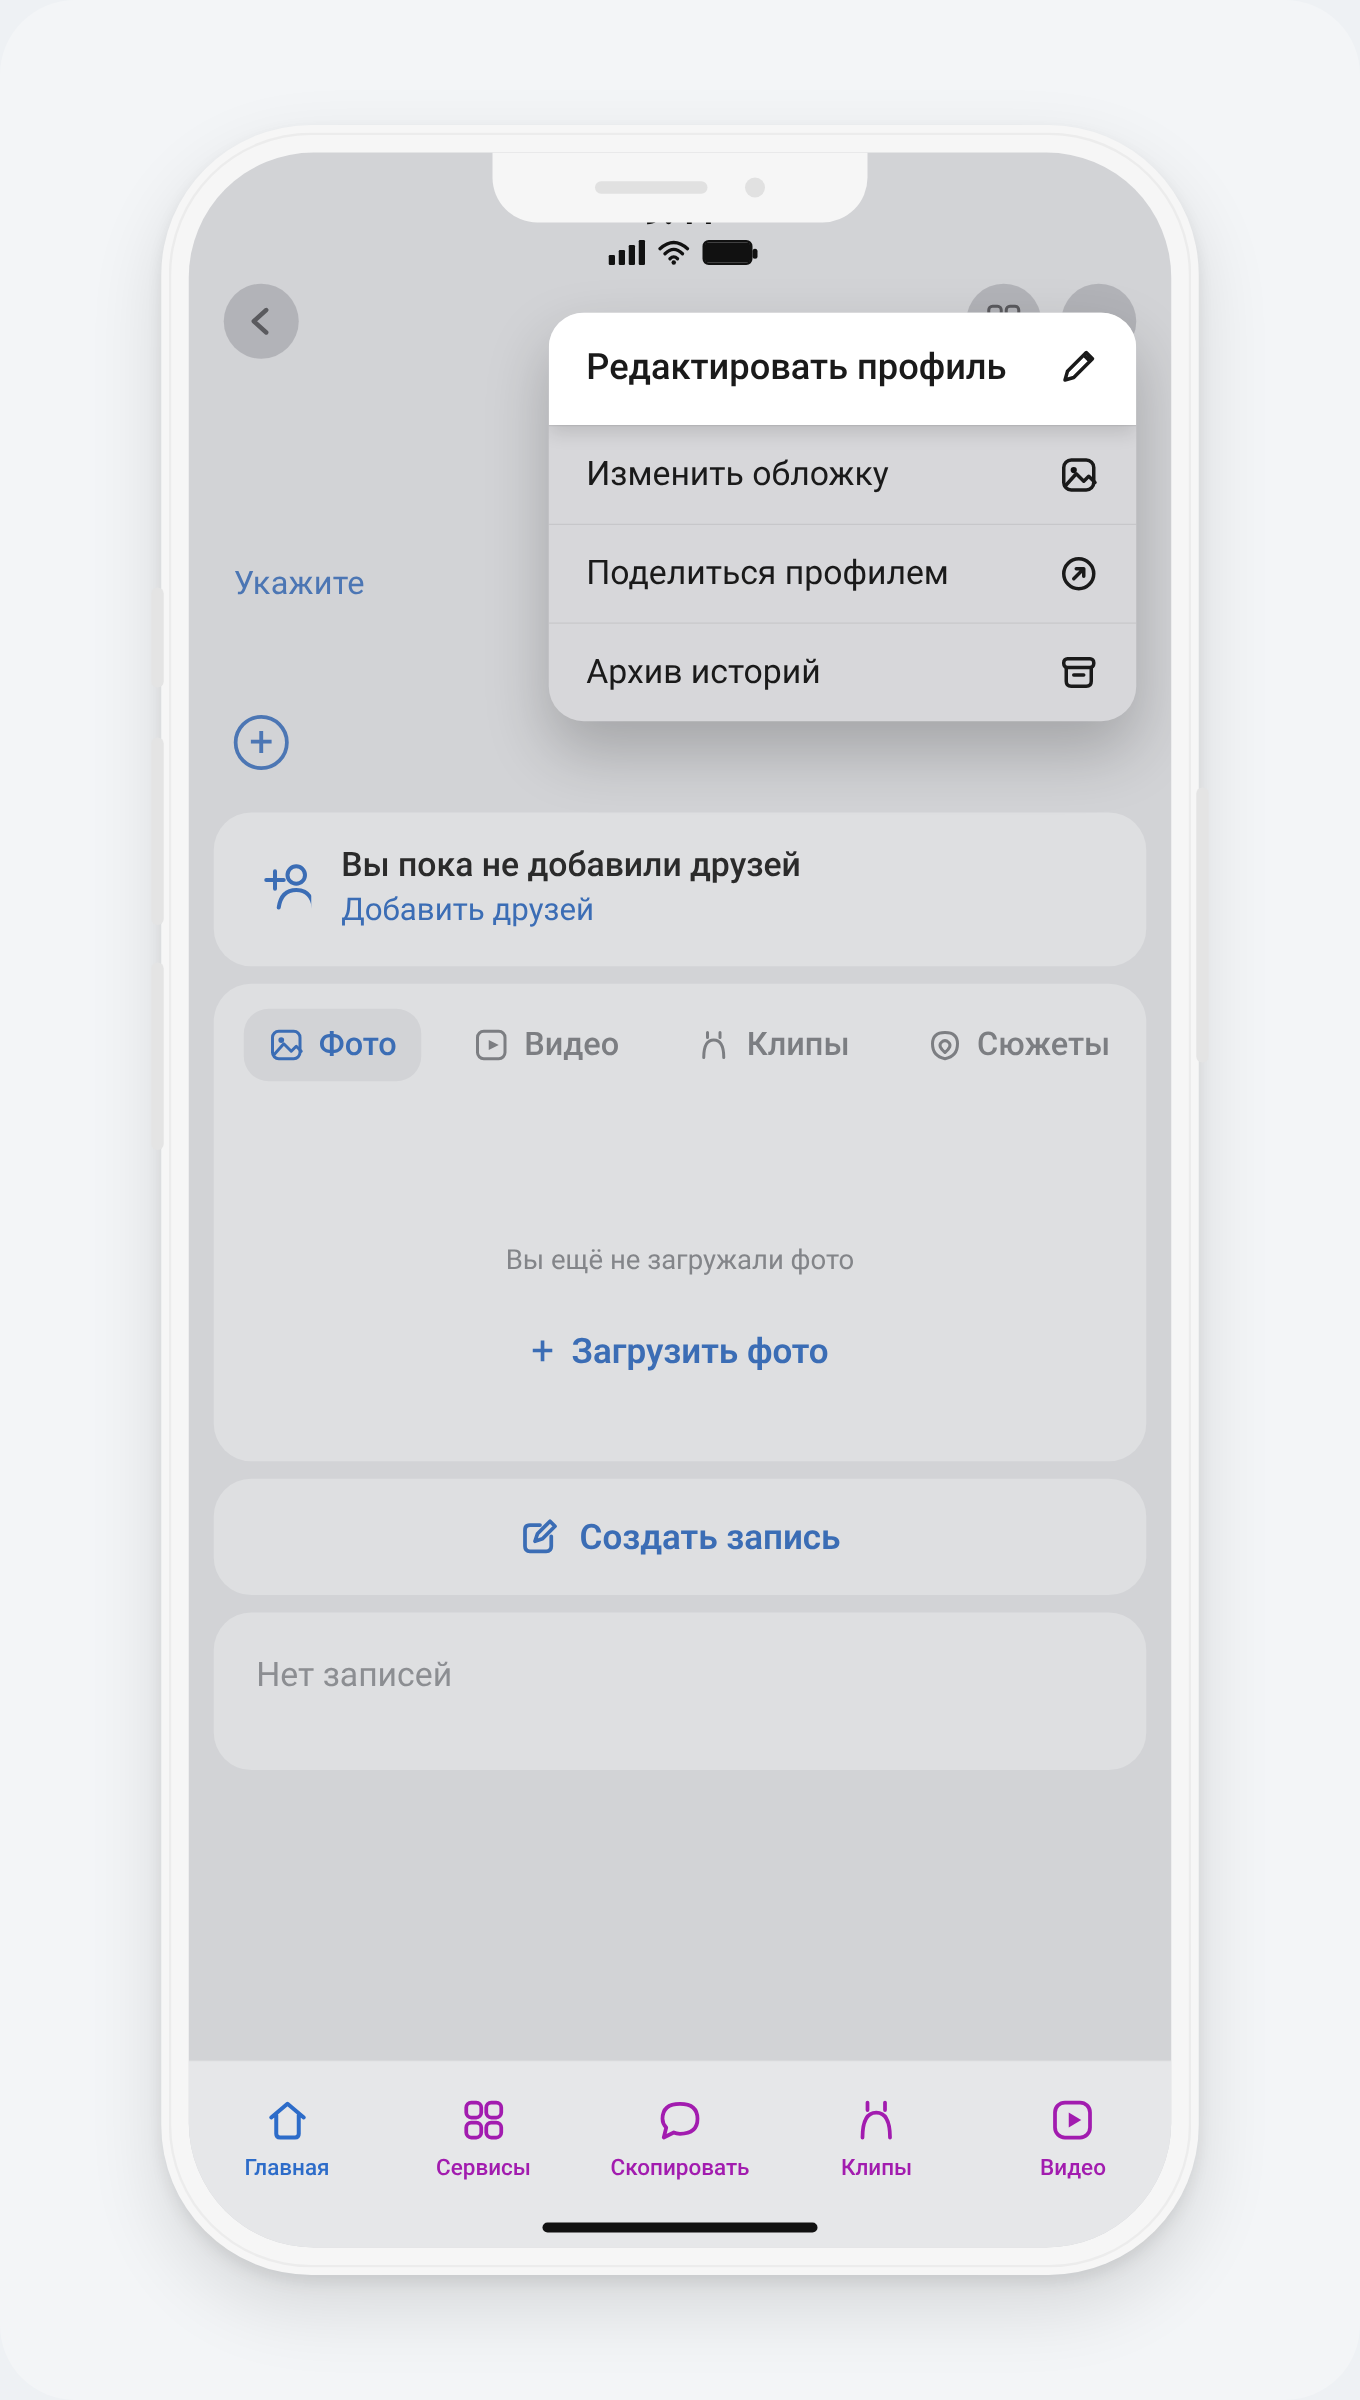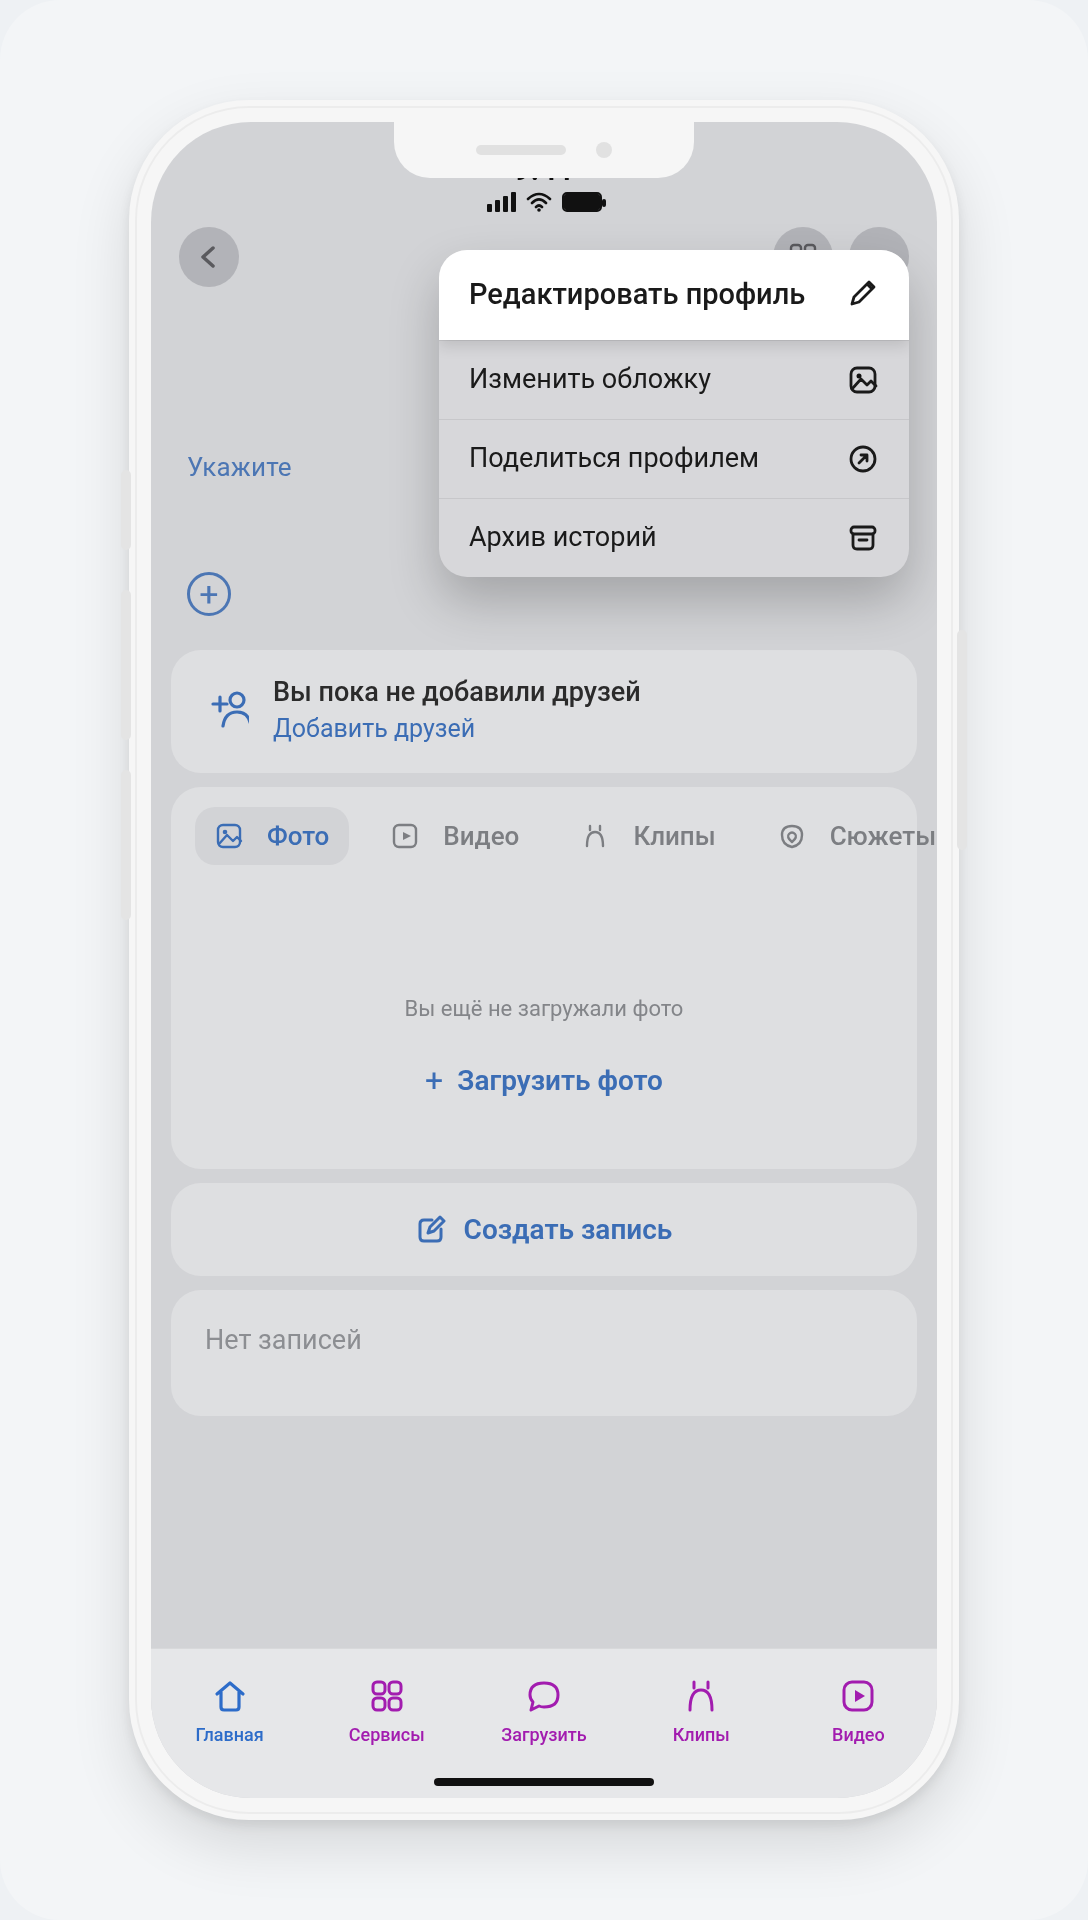--- a/index.html
+++ b/index.html
@@ -120,21 +120,21 @@
     border-radius: 30px;
   }
 
   .friends { display:flex; align-items:center; gap:24px; padding: 26px 30px 30px; }
   .friends .ico { color:#3b6db5; flex-shrink:0;}
   .friends .txt1 { font-size:27px; color:#2b2b2b; font-weight:500; margin-bottom:6px;}
   .friends .txt2 { font-size:25px; color:#3b6db5; font-weight:400;}
 
   .tabs { display:flex; gap:22px; padding: 20px 24px 0; }
   .tab {
-    display:flex; align-items:center; gap:24px;
+    display:flex; align-items:center; gap:12px;
     padding: 14px 20px;
     border-radius: 20px;
     font-size:26px; font-weight:500;
     color:#7c7e82;
   }
   .tab.active { background:#d2d3d6; color:#3b6db5; }
   .tab svg { flex-shrink:0; }
 
   .empty { padding: 90px 20px 70px; text-align:center; }
   .empty .msg { font-size:22px; color:#838589; margin-bottom:40px;margin-top:41px;}
@@ -378,21 +378,21 @@
               <rect class="stroke" style="stroke-width:3" x="22" y="6" width="12" height="12" rx="4"></rect>
               <rect class="stroke" style="stroke-width:3" x="6" y="22" width="12" height="12" rx="4"></rect>
               <rect class="stroke" style="stroke-width:3" x="22" y="22" width="12" height="12" rx="4"></rect>
             </svg>
           <span>Сервисы</span>
         </div>
         <div class="it">
           <svg width="40" height="40">
               <path class="stroke" style="stroke-width:3" d="M20 7 q14 0 14 12 q0 12 -14 12 q-3 0 -5 -1 l-8 4 l2 -8 q-3 -3 -3 -7 q0 -12 14 -12 z"></path>
             </svg>
-          <span>Загрузить</span>
+          <span>Скопировать</span>
         </div>
         <div class="it">
           <svg width="40" height="40">
               <path class="stroke" style="stroke-width:3" d="M13 6 v6 M27 6 v6"></path>
               <path class="stroke" style="stroke-width:3" d="M9 34 q0 -20 11 -20 q11 0 11 20"></path>
             </svg>
           <span>Клипы</span>
         </div>
         <div class="it">
           <svg width="40" height="40">

